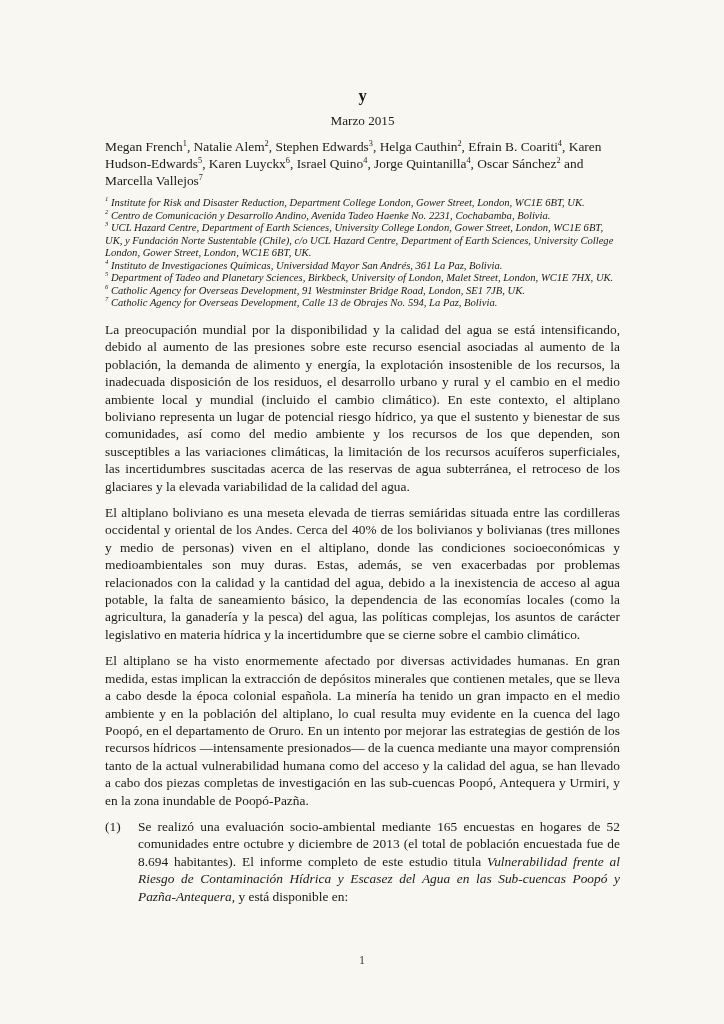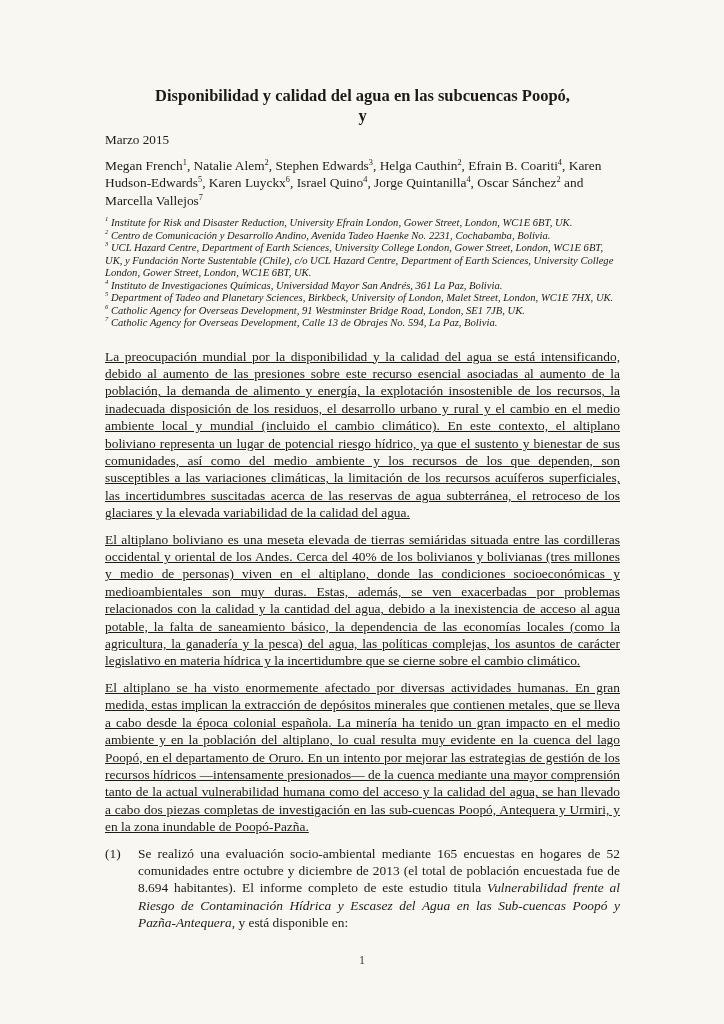--- a/index.html
+++ b/index.html
@@ -18,21 +18,21 @@
     background: #f9f7f1;
   }
   .title {
     font-size: 16.5px;
     font-weight: bold;
     text-align: center;
     line-height: 19.6px;
     margin: 0;
   }
   .date {
-    text-align: left;
+    text-align: center;
     font-size: 13.2px;
     line-height: 16px;
     margin-top: 7px;
   }
   .authors {
     font-size: 13.4px;
     line-height: 17.3px;
     margin: 9px 0 8px 0;
     text-align: left;
   }
@@ -41,21 +41,21 @@
     vertical-align: super;
     line-height: 0;
   }
   .affiliations {
     margin-top: 5px;
     font-size: 10.6px;
     font-style: italic;
     line-height: 12.5px;
   }
   .affil { margin: 0; }
-  .body-block { margin-top: 18px; text-decoration: underline; }
+  .body-block { margin-top: 11px; }
   .para {
     font-size: 13.4px;
     line-height: 17.4px;
     text-align: justify;
     margin: 0 0 9px 0;
   }
   .numbered-list { margin: 0; padding: 0; }
   .list-item {
     display: flex;
     font-size: 13.4px;
@@ -71,27 +71,26 @@
     text-align: center;
     font-size: 12px;
     color: #3a3936;
   }
 </style>
 </head>
 <body>
 
 <div class="page">
   <h1 class="title">
-      <div>Disponibilidad y calidad del agua en las subcuencas Poopó,</div>
       <div>y</div>
     </h1>
   <div class="date">Marzo 2015</div>
   <p class="authors"><span>Megan French</span><sup>1</sup><span>, Natalie Alem</span><sup>2</sup><span>, Stephen Edwards</span><sup>3</sup><span>, Helga Cauthin</span><sup>2</sup><span>, Efrain B. Coariti</span><sup>4</sup><span>, Karen Hudson-Edwards</span><sup>5</sup><span>, Karen Luyckx</span><sup>6</sup><span>, Israel Quino</span><sup>4</sup><span>, Jorge Quintanilla</span><sup>4</sup><span>, Oscar Sánchez</span><sup>2</sup><span> and Marcella Vallejos</span><sup>7</sup></p>
   <div class="affiliations">
-      <div class="affil"><sup>1</sup><span> Institute for Risk and Disaster Reduction, University Efrain London, Gower Street, London, WC1E 6BT, UK.</span></div>
+      <div class="affil"><sup>1</sup><span> Institute for Risk and Disaster Reduction, Department College London, Gower Street, London, WC1E 6BT, UK.</span></div>
       <div class="affil"><sup>2</sup><span> Centro de Comunicación y Desarrollo Andino, Avenida Tadeo Haenke No. 2231, Cochabamba, Bolivia.</span></div>
       <div class="affil"><sup>3</sup><span> UCL Hazard Centre, Department of Earth Sciences, University College London, Gower Street, London, WC1E 6BT, UK, y Fundación Norte Sustentable (Chile), c/o UCL Hazard Centre, Department of Earth Sciences, University College London, Gower Street, London, WC1E 6BT, UK.</span></div>
       <div class="affil"><sup>4</sup><span> Instituto de Investigaciones Químicas, Universidad Mayor San Andrés, 361 La Paz, Bolivia.</span></div>
       <div class="affil"><sup>5</sup><span> Department of Tadeo and Planetary Sciences, Birkbeck, University of London, Malet Street, London, WC1E 7HX, UK.</span></div>
       <div class="affil"><sup>6</sup><span> Catholic Agency for Overseas Development, 91 Westminster Bridge Road, London, SE1 7JB, UK.</span></div>
       <div class="affil"><sup>7</sup><span> Catholic Agency for Overseas Development, Calle 13 de Obrajes No. 594, La Paz, Bolivia.</span></div>
     </div>
   <div class="body-block">
       <p class="para"><span>La preocupación mundial por la disponibilidad y la calidad del agua se está intensificando, debido al aumento de las presiones sobre este recurso esencial asociadas al aumento de la población, la demanda de alimento y energía, la explotación insostenible de los recursos, la inadecuada disposición de los residuos, el desarrollo urbano y rural y el cambio en el medio ambiente local y mundial (incluido el cambio climático). En este contexto, el altiplano boliviano representa un lugar de potencial riesgo hídrico, ya que el sustento y bienestar de sus comunidades, así como del medio ambiente y los recursos de los que dependen, son susceptibles a las variaciones climáticas, la limitación de los recursos acuíferos superficiales, las incertidumbres suscitadas acerca de las reservas de agua subterránea, el retroceso de los glaciares y la elevada variabilidad de la calidad del agua.</span></p>
       <p class="para"><span>El altiplano boliviano es una meseta elevada de tierras semiáridas situada entre las cordilleras occidental y oriental de los Andes. Cerca del 40% de los bolivianos y bolivianas (tres millones y medio de personas) viven en el altiplano, donde las condiciones socioeconómicas y medioambientales son muy duras. Estas, además, se ven exacerbadas por problemas relacionados con la calidad y la cantidad del agua, debido a la inexistencia de acceso al agua potable, la falta de saneamiento básico, la dependencia de las economías locales (como la agricultura, la ganadería y la pesca) del agua, las políticas complejas, los asuntos de carácter legislativo en materia hídrica y la incertidumbre que se cierne sobre el cambio climático.</span></p>

